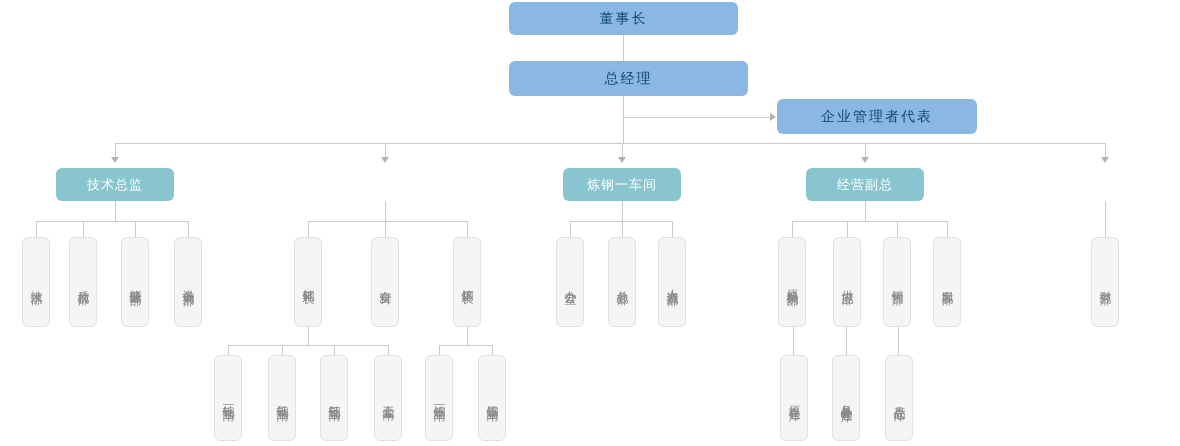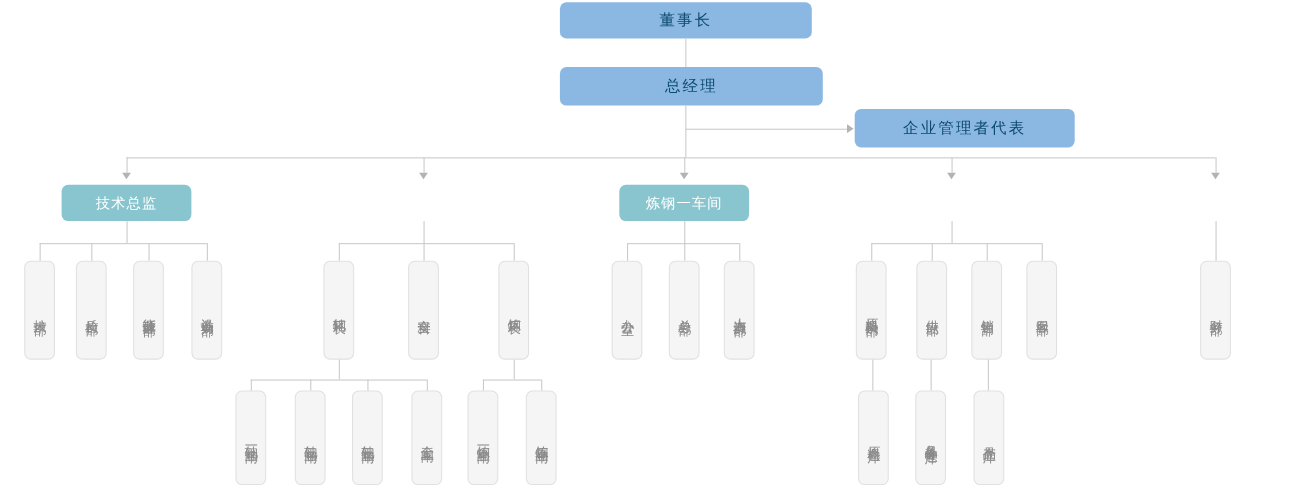--- a/index.html
+++ b/index.html
@@ -25,20 +25,21 @@
 <body>
 
 <div id="chart">
 
   <div class="box box-blue" style="left:509px;top:2px;width:229px;height:33px">董事长</div>
   <div class="box box-blue" style="left:509px;top:61px;width:239px;height:35px">总经理</div>
   <div class="box box-blue" style="left:777px;top:99px;width:200px;height:35px">企业管理者代表</div>
 
   <div class="box box-teal" style="left:56px;top:168px;width:118px;height:33px">技术总监</div>
   <div class="box box-teal" style="left:563px;top:168px;width:118px;height:33px">炼钢一车间</div>
+  <div class="box box-teal" style="left:806px;top:168px;width:118px;height:33px">经营副总</div>
 
   <div class="vbox" style="left:22px;top:237px;width:28px;height:90px">技术部</div>
   <div class="vbox" style="left:69px;top:237px;width:28px;height:90px">质检部</div>
   <div class="vbox" style="left:121px;top:237px;width:28px;height:90px">能源计量部</div>
   <div class="vbox" style="left:174px;top:237px;width:28px;height:90px">设备动力部</div>
 
   <div class="vbox" style="left:294px;top:237px;width:28px;height:90px">轧钢厂长</div>
   <div class="vbox" style="left:371px;top:237px;width:28px;height:90px">安全科</div>
   <div class="vbox" style="left:453px;top:237px;width:28px;height:90px">炼钢厂长</div>
 

